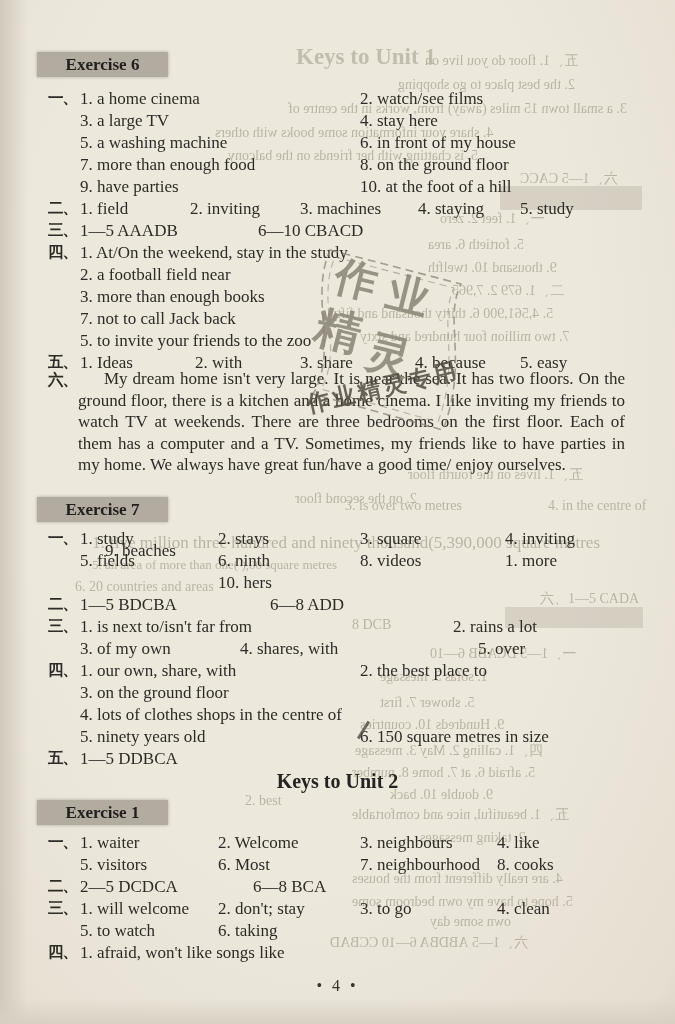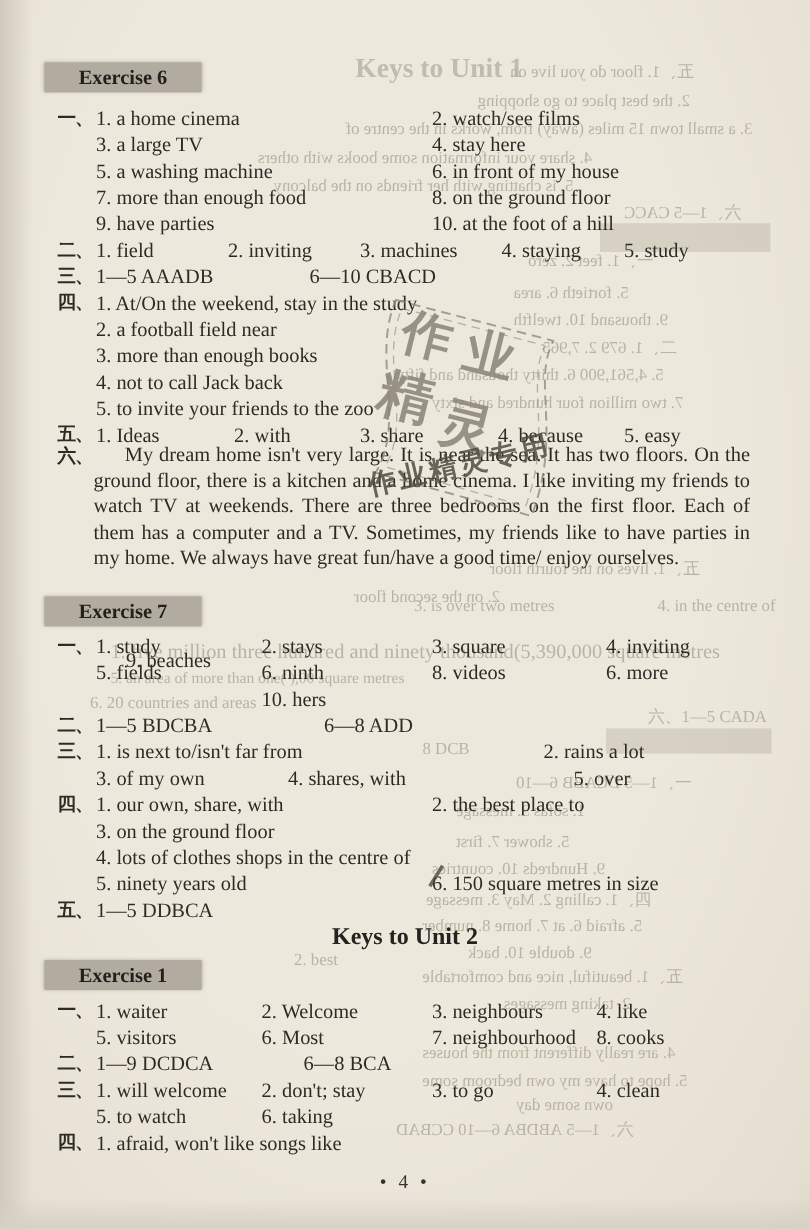--- a/index.html
+++ b/index.html
@@ -113,21 +113,21 @@
   <span class="t" style="left:520px;top:198px;">5. study</span>
 
   <span class="mk" style="left:48px;top:220px;">三、</span>
   <span class="t" style="left:80px;top:220px;">1—5 AAADB</span>
   <span class="t" style="left:258px;top:220px;">6—10 CBACD</span>
 
   <span class="mk" style="left:48px;top:242px;">四、</span>
   <span class="t" style="left:80px;top:242px;">1. At/On the weekend, stay in the study</span>
   <span class="t" style="left:80px;top:264px;">2. a football field near</span>
   <span class="t" style="left:80px;top:286px;">3. more than enough books</span>
-  <span class="t" style="left:80px;top:308px;">4. not to call Jack back</span>
+  <span class="t" style="left:80px;top:308px;">7. not to call Jack back</span>
   <span class="t" style="left:80px;top:330px;">5. to invite your friends to the zoo</span>
 
   <span class="mk" style="left:48px;top:352px;">五、</span>
   <span class="t" style="left:80px;top:352px;">1. Ideas</span>
   <span class="t" style="left:195px;top:352px;">2. with</span>
   <span class="t" style="left:300px;top:352px;">3. share</span>
   <span class="t" style="left:415px;top:352px;">4. because</span>
   <span class="t" style="left:520px;top:352px;">5. easy</span>
 
   <span class="mk" style="left:48px;top:370px;">六、</span>
@@ -138,21 +138,21 @@
   </div>
 
   <span class="mk" style="left:48px;top:528px;">一、</span>
   <span class="t" style="left:80px;top:528px;">1. study</span>
   <span class="t" style="left:218px;top:528px;">2. stays</span>
   <span class="t" style="left:360px;top:528px;">3. square</span>
   <span class="t" style="left:505px;top:528px;">4. inviting</span>
   <span class="t" style="left:80px;top:550px;">5. fields</span>
   <span class="t" style="left:218px;top:550px;">6. ninth</span>
   <span class="t" style="left:360px;top:550px;">8. videos</span>
-  <span class="t" style="left:505px;top:550px;">6. more</span>
+  <span class="t" style="left:505px;top:550px;">1. more</span>
   <span class="t" style="left:80px;top:540px;margin-left:25px;">9. beaches</span>
   <span class="t" style="left:218px;top:572px;">10. hers</span>
 
   <span class="mk" style="left:48px;top:594px;">二、</span>
   <span class="t" style="left:80px;top:594px;">1—5 BDCBA</span>
   <span class="t" style="left:270px;top:594px;">6—8 ADD</span>
 
   <span class="mk" style="left:48px;top:616px;">三、</span>
   <span class="t" style="left:80px;top:616px;">1. is next to/isn't far from</span>
   <span class="t" style="left:453px;top:616px;">2. rains a lot</span>
@@ -182,21 +182,21 @@
   <span class="t" style="left:80px;top:832px;">1. waiter</span>
   <span class="t" style="left:218px;top:832px;">2. Welcome</span>
   <span class="t" style="left:360px;top:832px;">3. neighbours</span>
   <span class="t" style="left:497px;top:832px;">4. like</span>
   <span class="t" style="left:80px;top:854px;">5. visitors</span>
   <span class="t" style="left:218px;top:854px;">6. Most</span>
   <span class="t" style="left:360px;top:854px;">7. neighbourhood</span>
   <span class="t" style="left:497px;top:854px;">8. cooks</span>
 
   <span class="mk" style="left:48px;top:876px;">二、</span>
-  <span class="t" style="left:80px;top:876px;">1—9 DCDCA</span>
+  <span class="t" style="left:80px;top:876px;">2—5 DCDCA</span>
   <span class="t" style="left:253px;top:876px;">6—8 BCA</span>
 
   <span class="mk" style="left:48px;top:898px;">三、</span>
   <span class="t" style="left:80px;top:898px;">1. will welcome</span>
   <span class="t" style="left:218px;top:898px;">2. don't; stay</span>
   <span class="t" style="left:360px;top:898px;">3. to go</span>
   <span class="t" style="left:497px;top:898px;">4. clean</span>
   <span class="t" style="left:80px;top:920px;">5. to watch</span>
   <span class="t" style="left:218px;top:920px;">6. taking</span>
 

